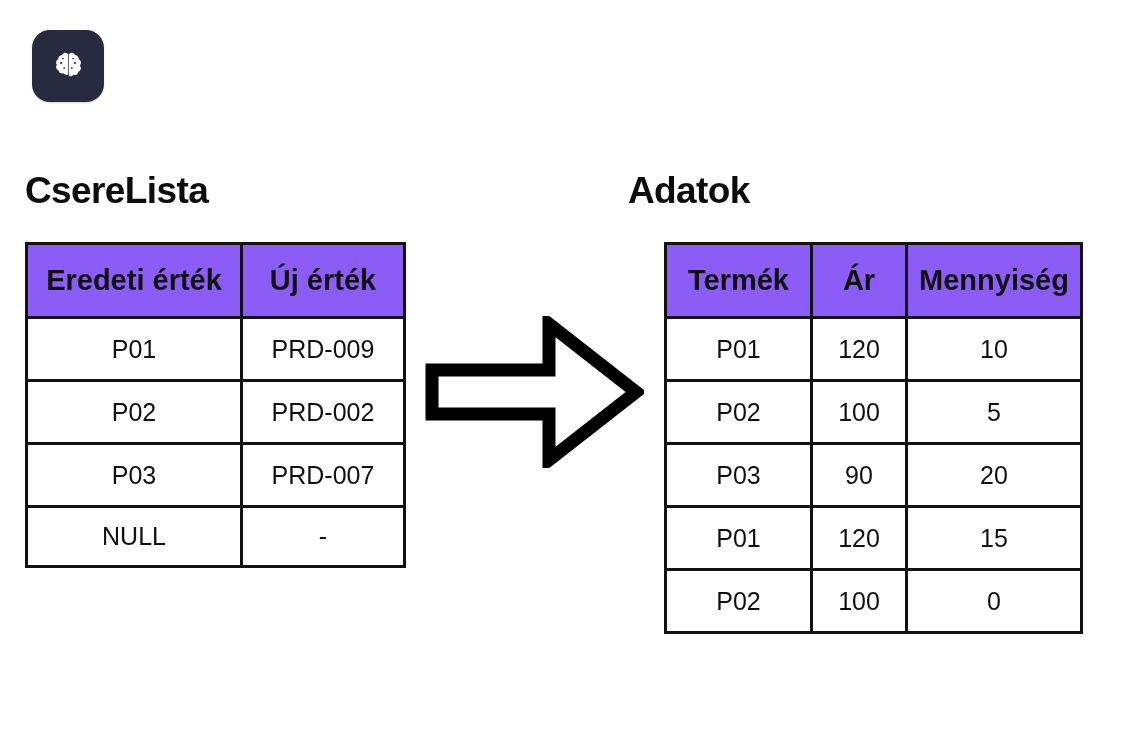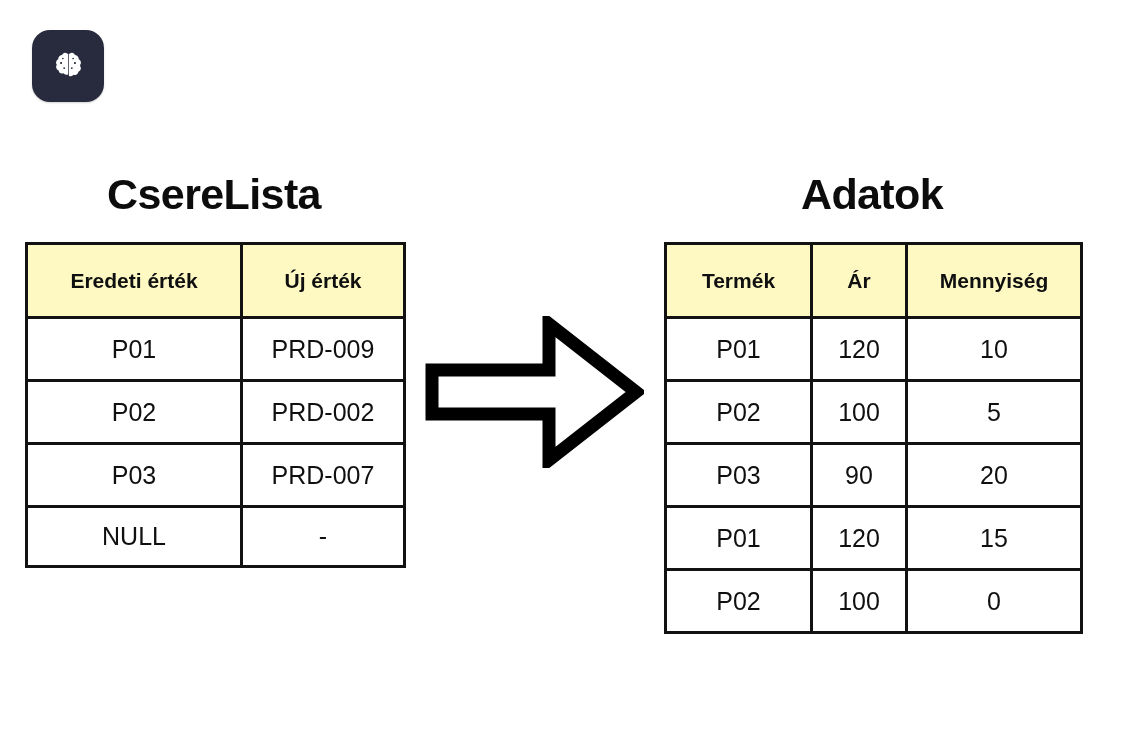--- a/index.html
+++ b/index.html
@@ -28,50 +28,50 @@
     display: flex;
     align-items: center;
     justify-content: center;
     box-shadow: 0 1px 2px rgba(0,0,0,0.18);
   }
   .logo svg { display: block; }
 
   
   .title {
     position: absolute;
-    font-size: 43px;
+    font-size: 37px;
     font-weight: bold;
     letter-spacing: -0.6px;
-    text-align: center;
+    text-align: left;
     color: #0c0c0c;
     white-space: nowrap;
   }
   #title-left  { left: 25px;  width: 378px; top: 170px; }
-  #title-right { left: 664px; width: 416px; top: 170px; }
+  #title-right { left: 628px; width: 416px; top: 170px; }
 
   
   .tbl {
     position: absolute;
     border-collapse: collapse;
     table-layout: fixed;
     background: #ffffff;
   }
   .tbl td, .tbl th {
     border: 3px solid #121212;
     text-align: center;
     vertical-align: middle;
     font-weight: normal;
     font-size: 25px;
     color: #101010;
     padding: 0;
   }
   .tbl thead th {
-    background: #fef9c3;
+    background: #8b5cf6;
     font-weight: bold;
-    font-size: 21px;
+    font-size: 29px;
     height: 71px;
   }
   .tbl tbody td { height: 60px; text-align: center; }
 
   
   #table-cserelista { left: 25px; top: 242px; width: 378px; }
   #table-cserelista col.c0 { width: 215px; }
   #table-cserelista col.c1 { width: 163px; }
   #table-cserelista tbody tr:last-child td { height: 57px; }
 

